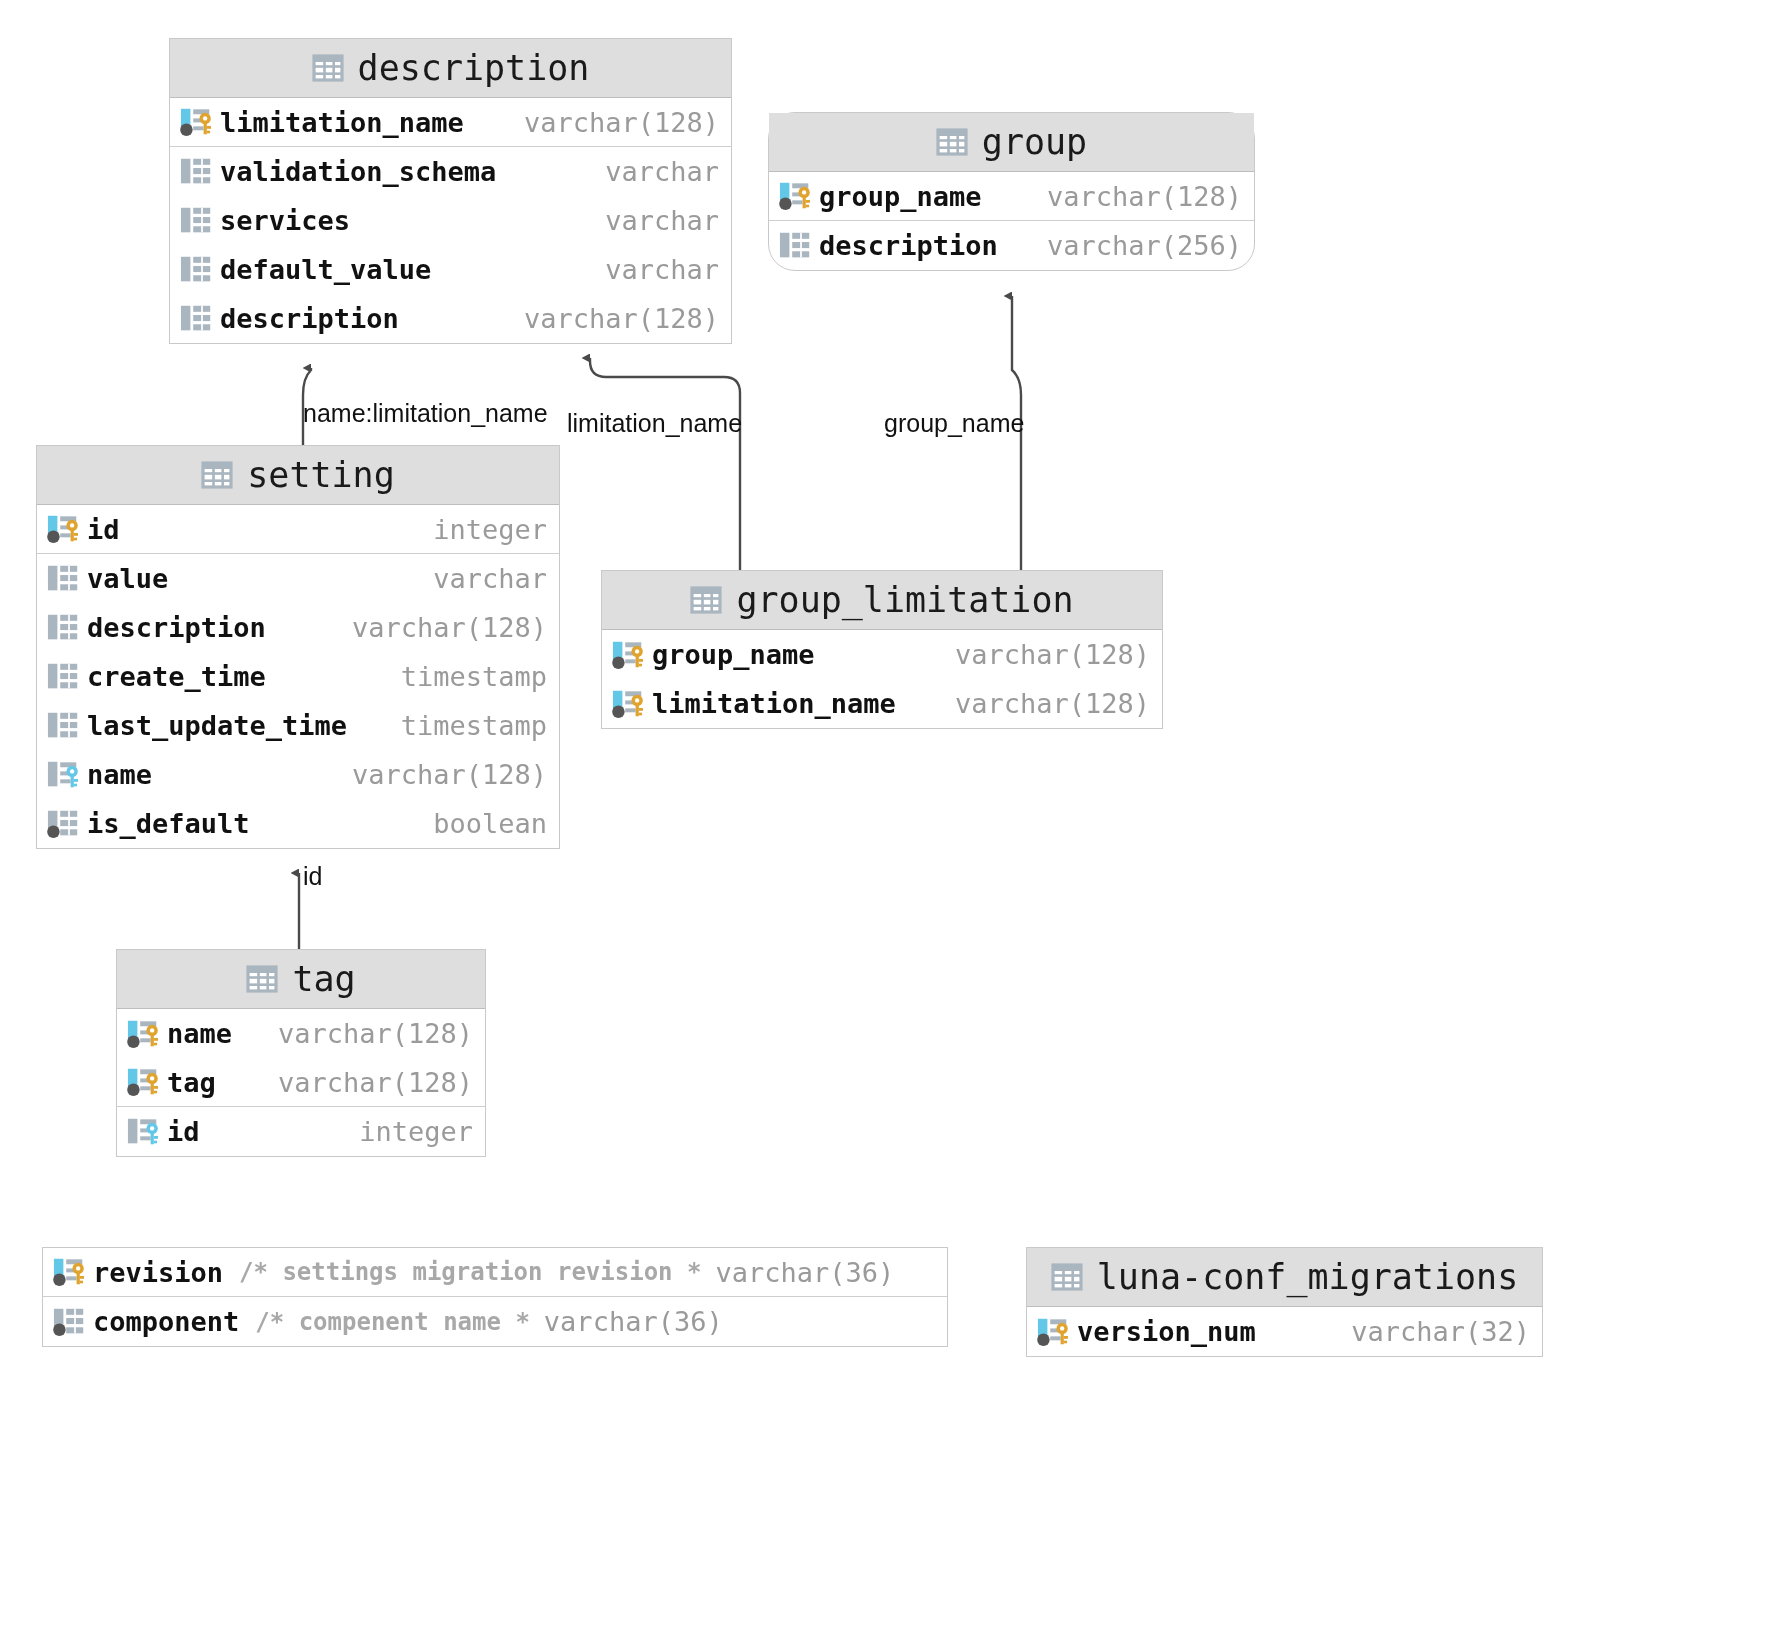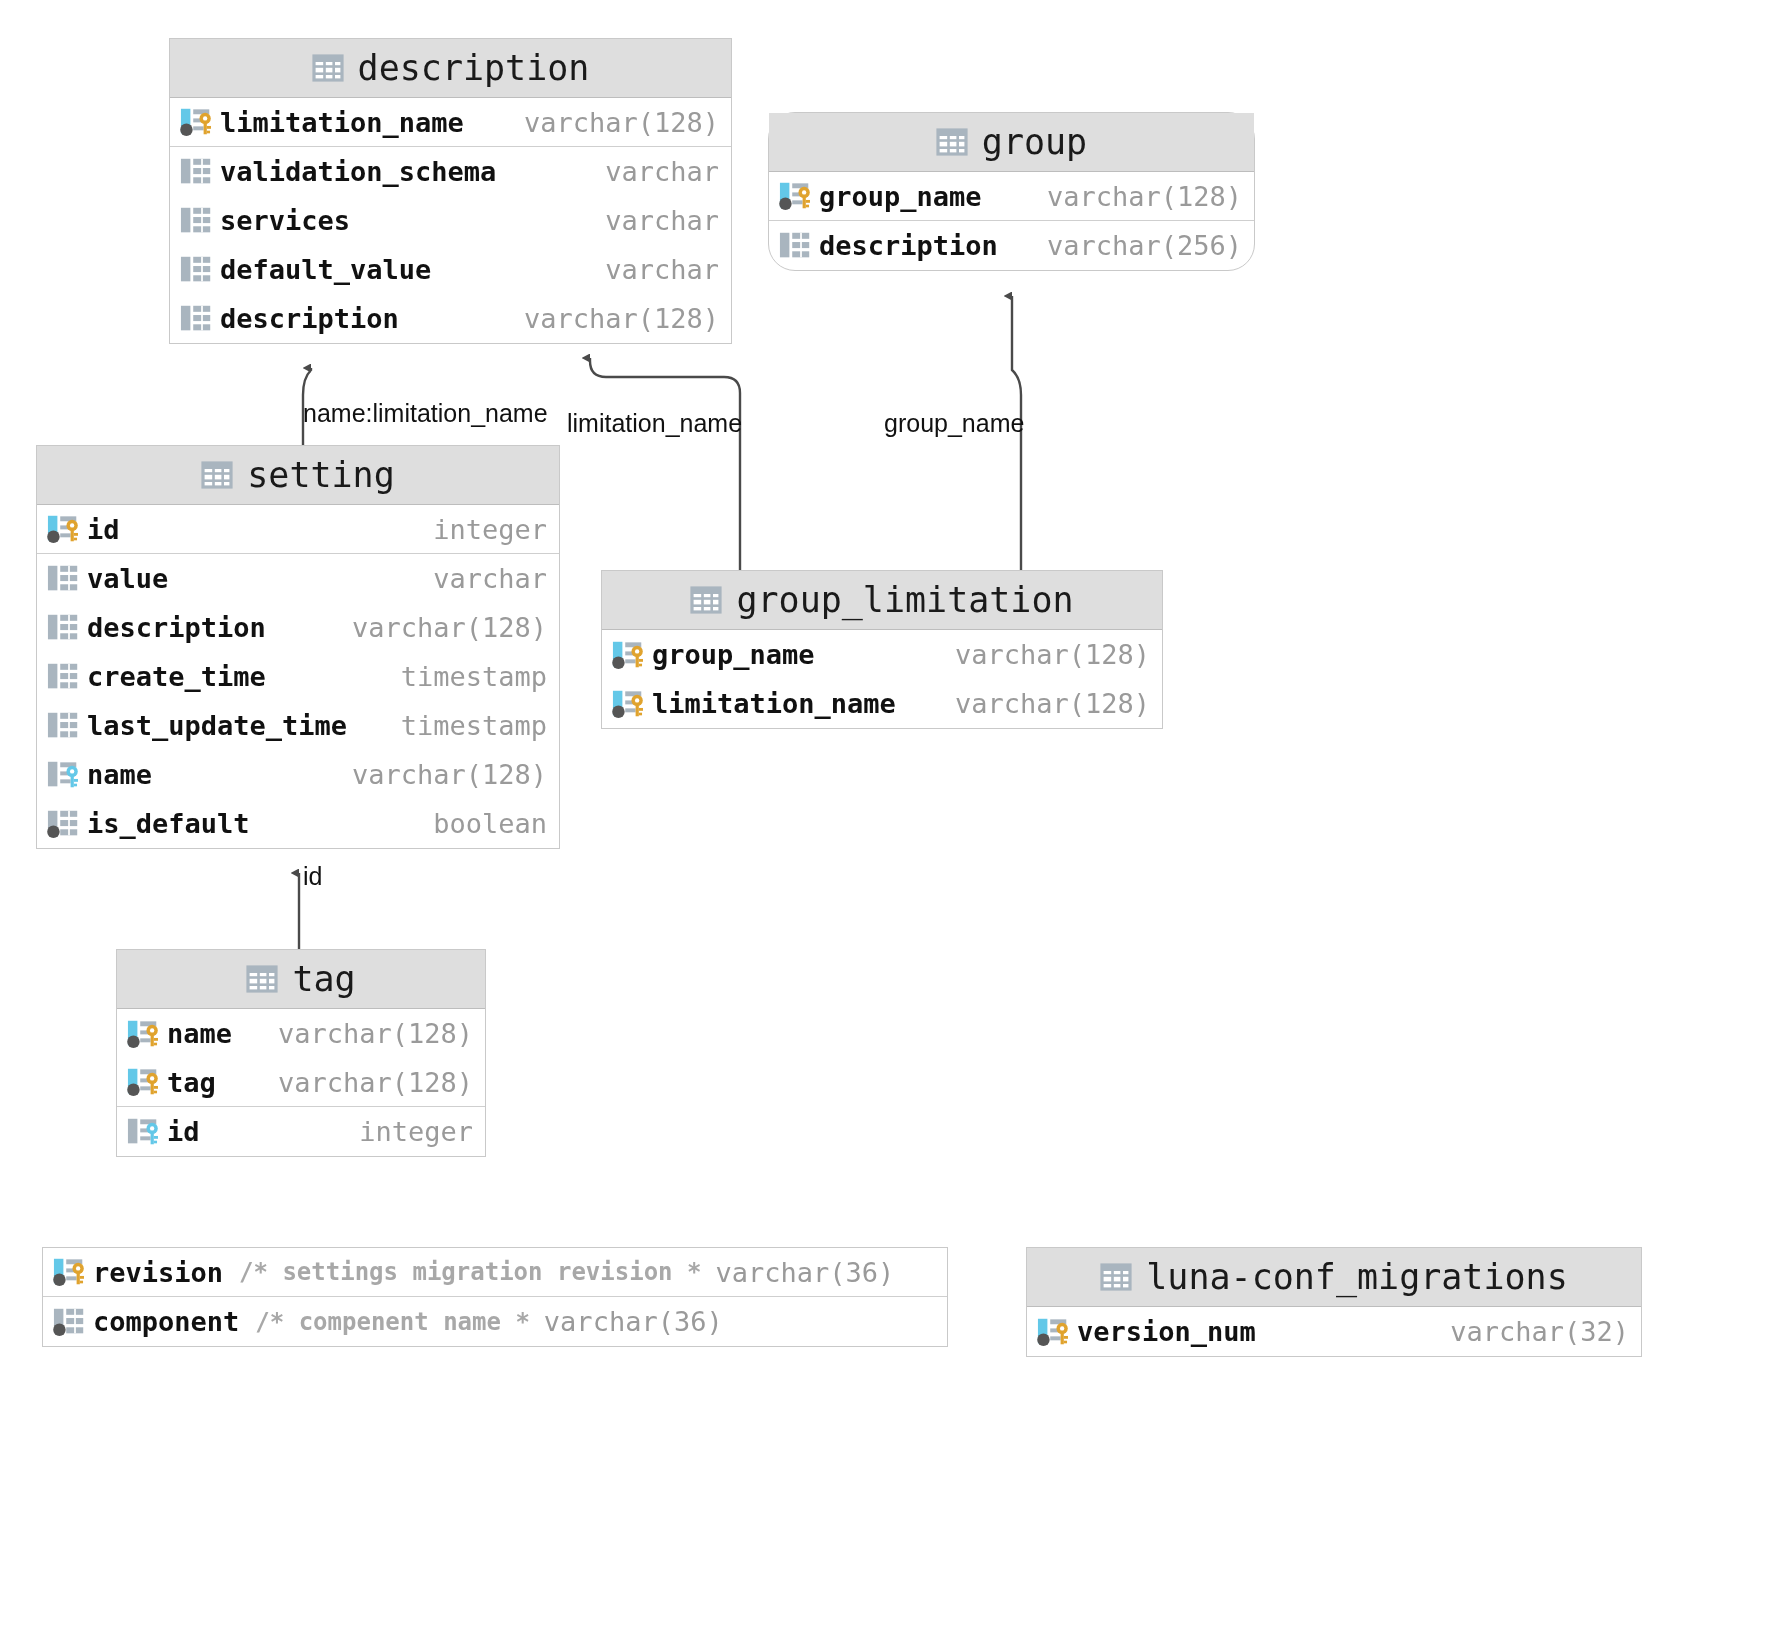--- a/index.html
+++ b/index.html
@@ -457,21 +457,21 @@
                 <rect x="7" y="10.3" width="9" height="3.2" fill="#a9b5bf"></rect>
                 <rect x="11.2" y="0.5" width="0.9" height="13" fill="#ffffff"></rect>
                 <circle cx="3.4" cy="11.6" r="3.3" fill="#555555"></circle>
               </svg></span>
             <span class="col-name">component</span>
             <span class="col-comment">/* compenent name *</span>
             <span class="col-type tight">varchar(36)</span>
           </div>
         </div>
       </div>
-      <div class="tbl" style="left: 1026px; top: 1247px; width: 616px;">
+      <div class="tbl" style="left: 1026px; top: 1247px; width: 517px;">
         <div class="tbl-head">
           <span class="ico ico-head"><svg viewBox="0 0 16 16" width="32" height="32">
               <rect x="1" y="2" width="14" height="12" fill="#ffffff" stroke="#a9b5bf" stroke-width="1.6"></rect>
               <rect x="1" y="2" width="14" height="3" fill="#a9b5bf"></rect>
               <rect x="1" y="6.6" width="14" height="1.3" fill="#a9b5bf"></rect>
               <rect x="1" y="10.2" width="14" height="1.3" fill="#a9b5bf"></rect>
               <rect x="5.6" y="5" width="1.3" height="9" fill="#a9b5bf"></rect>
               <rect x="10.2" y="5" width="1.3" height="9" fill="#a9b5bf"></rect>
             </svg></span>
           <span class="tbl-title">luna-conf_migrations</span>

